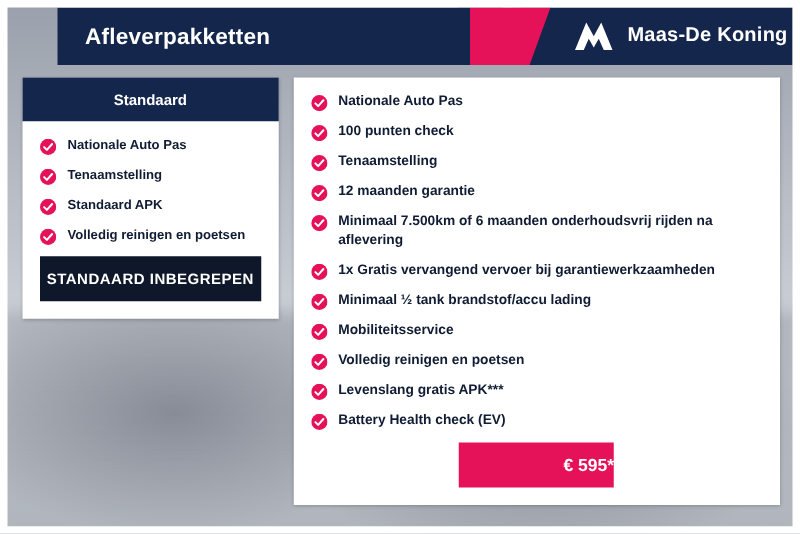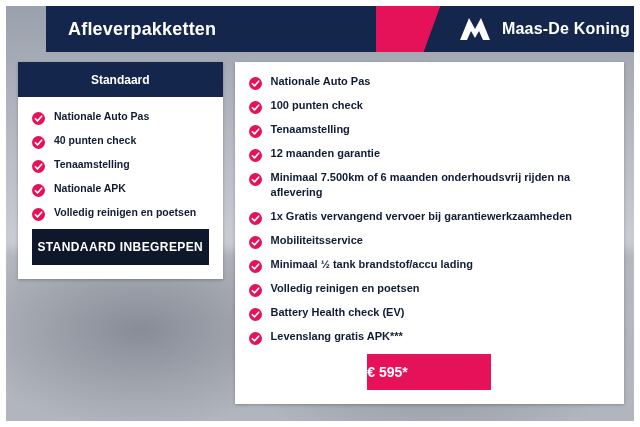--- a/index.html
+++ b/index.html
@@ -165,21 +165,21 @@
   }
   .price-btn {
     background: #e5125a;
     color: #ffffff;
     border: none;
     font-family: "Liberation Sans", sans-serif;
     font-size: 14px;
     font-weight: bold;
     padding: 10px 0;
     width: 124px;
-    text-align: left;
+    text-align: right;
     cursor: pointer;
   }
 </style>
 </head>
 <body>
 
 <div class="bg"></div>
 
 <div class="page">
 
@@ -212,39 +212,30 @@
           </span>
           <span class="feat-text">Nationale Auto Pas</span>
         </div>
         <div class="feat">
           <span class="check">
             <svg width="13" height="13" viewBox="0 0 13 13">
                 <circle cx="6.5" cy="6.5" r="6.5" fill="#e5125a"></circle>
                 <path d="M3.3 6.7 L5.5 8.9 L9.7 4.2" stroke="#ffffff" stroke-width="1.6" fill="none" stroke-linecap="round" stroke-linejoin="round"></path>
               </svg>
           </span>
-          <span class="feat-text">40 punten check</span>
-        </div>
-        <div class="feat">
-          <span class="check">
-            <svg width="13" height="13" viewBox="0 0 13 13">
-                <circle cx="6.5" cy="6.5" r="6.5" fill="#e5125a"></circle>
-                <path d="M3.3 6.7 L5.5 8.9 L9.7 4.2" stroke="#ffffff" stroke-width="1.6" fill="none" stroke-linecap="round" stroke-linejoin="round"></path>
-              </svg>
-          </span>
           <span class="feat-text">Tenaamstelling</span>
         </div>
         <div class="feat">
           <span class="check">
             <svg width="13" height="13" viewBox="0 0 13 13">
                 <circle cx="6.5" cy="6.5" r="6.5" fill="#e5125a"></circle>
                 <path d="M3.3 6.7 L5.5 8.9 L9.7 4.2" stroke="#ffffff" stroke-width="1.6" fill="none" stroke-linecap="round" stroke-linejoin="round"></path>
               </svg>
           </span>
-          <span class="feat-text">Nationale APK</span>
+          <span class="feat-text">Standaard APK</span>
         </div>
         <div class="feat">
           <span class="check">
             <svg width="13" height="13" viewBox="0 0 13 13">
                 <circle cx="6.5" cy="6.5" r="6.5" fill="#e5125a"></circle>
                 <path d="M3.3 6.7 L5.5 8.9 L9.7 4.2" stroke="#ffffff" stroke-width="1.6" fill="none" stroke-linecap="round" stroke-linejoin="round"></path>
               </svg>
           </span>
           <span class="feat-text">Volledig reinigen en poetsen</span>
         </div>
@@ -308,57 +299,57 @@
           </span>
           <span class="feat-text">1x Gratis vervangend vervoer bij garantiewerkzaamheden</span>
         </div>
         <div class="feat">
           <span class="check">
             <svg width="13" height="13" viewBox="0 0 13 13">
                 <circle cx="6.5" cy="6.5" r="6.5" fill="#e5125a"></circle>
                 <path d="M3.3 6.7 L5.5 8.9 L9.7 4.2" stroke="#ffffff" stroke-width="1.6" fill="none" stroke-linecap="round" stroke-linejoin="round"></path>
               </svg>
           </span>
+          <span class="feat-text">Minimaal ½ tank brandstof/accu lading</span>
+        </div>
+        <div class="feat">
+          <span class="check">
+            <svg width="13" height="13" viewBox="0 0 13 13">
+                <circle cx="6.5" cy="6.5" r="6.5" fill="#e5125a"></circle>
+                <path d="M3.3 6.7 L5.5 8.9 L9.7 4.2" stroke="#ffffff" stroke-width="1.6" fill="none" stroke-linecap="round" stroke-linejoin="round"></path>
+              </svg>
+          </span>
           <span class="feat-text">Mobiliteitsservice</span>
         </div>
         <div class="feat">
           <span class="check">
             <svg width="13" height="13" viewBox="0 0 13 13">
                 <circle cx="6.5" cy="6.5" r="6.5" fill="#e5125a"></circle>
                 <path d="M3.3 6.7 L5.5 8.9 L9.7 4.2" stroke="#ffffff" stroke-width="1.6" fill="none" stroke-linecap="round" stroke-linejoin="round"></path>
               </svg>
           </span>
-          <span class="feat-text">Minimaal ½ tank brandstof/accu lading</span>
-        </div>
-        <div class="feat">
-          <span class="check">
-            <svg width="13" height="13" viewBox="0 0 13 13">
-                <circle cx="6.5" cy="6.5" r="6.5" fill="#e5125a"></circle>
-                <path d="M3.3 6.7 L5.5 8.9 L9.7 4.2" stroke="#ffffff" stroke-width="1.6" fill="none" stroke-linecap="round" stroke-linejoin="round"></path>
-              </svg>
-          </span>
           <span class="feat-text">Volledig reinigen en poetsen</span>
         </div>
         <div class="feat">
           <span class="check">
             <svg width="13" height="13" viewBox="0 0 13 13">
                 <circle cx="6.5" cy="6.5" r="6.5" fill="#e5125a"></circle>
                 <path d="M3.3 6.7 L5.5 8.9 L9.7 4.2" stroke="#ffffff" stroke-width="1.6" fill="none" stroke-linecap="round" stroke-linejoin="round"></path>
               </svg>
           </span>
+          <span class="feat-text">Levenslang gratis APK***</span>
+        </div>
+        <div class="feat">
+          <span class="check">
+            <svg width="13" height="13" viewBox="0 0 13 13">
+                <circle cx="6.5" cy="6.5" r="6.5" fill="#e5125a"></circle>
+                <path d="M3.3 6.7 L5.5 8.9 L9.7 4.2" stroke="#ffffff" stroke-width="1.6" fill="none" stroke-linecap="round" stroke-linejoin="round"></path>
+              </svg>
+          </span>
           <span class="feat-text">Battery Health check (EV)</span>
-        </div>
-        <div class="feat">
-          <span class="check">
-            <svg width="13" height="13" viewBox="0 0 13 13">
-                <circle cx="6.5" cy="6.5" r="6.5" fill="#e5125a"></circle>
-                <path d="M3.3 6.7 L5.5 8.9 L9.7 4.2" stroke="#ffffff" stroke-width="1.6" fill="none" stroke-linecap="round" stroke-linejoin="round"></path>
-              </svg>
-          </span>
-          <span class="feat-text">Levenslang gratis APK***</span>
         </div>
 
         <div class="price-row">
           <button class="price-btn">€ 595*</button>
         </div>
 
       </div>
     </div>
 
   </div>

